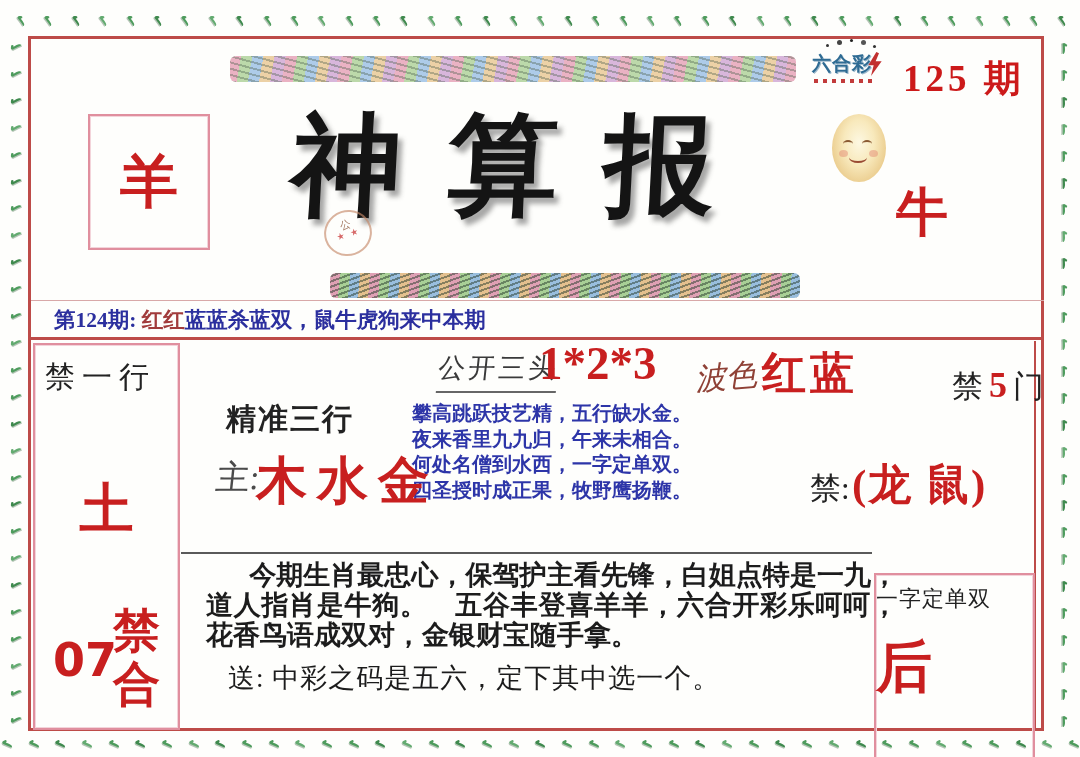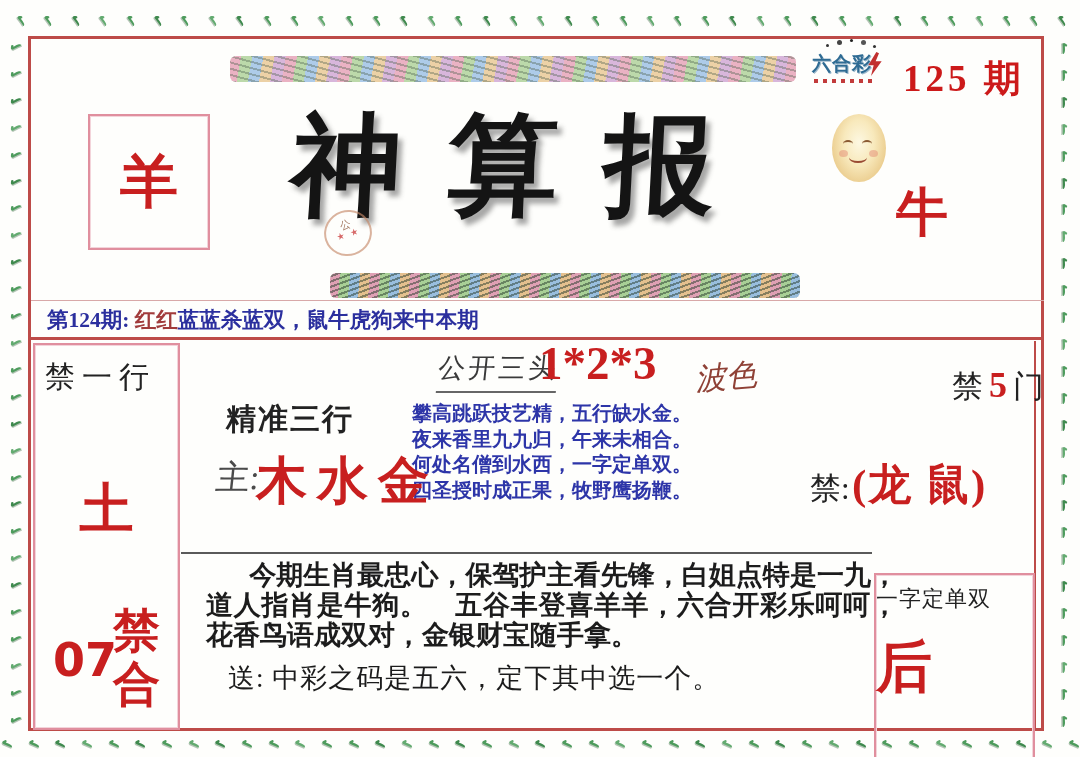--- a/index.html
+++ b/index.html
@@ -71,21 +71,21 @@
      border-bottom:2px solid #9a4a32; border-radius:50%;}
   #moon-face .cheek{position:absolute; width:9px; height:7px; border-radius:50%;
      background:rgba(226,130,110,.45);}
   #moon-face .cheek.l{left:7px; top:36px;} #moon-face .cheek.r{left:37px; top:36px;}
   
   #results-row{position:absolute; left:31px; top:300px; width:1013px; height:40px;
      display:flex; align-items:center; border-top:1px solid #d8a8a8;
      border-bottom:3px solid var(--frame); box-sizing:border-box;
      font-size:21.5px; font-weight:bold; color:var(--blue); white-space:nowrap;}
   #results-row .half{width:50%; box-sizing:border-box;}
-  #results-row .half.left{padding-left:16px;}
+  #results-row .half.left{padding-left:23px;}
   #results-row .half.right{padding-left:6px;}
   .red-seg{color:#a13b3b;}
   
   #left-panel{position:absolute; left:33px; top:343px; width:147px; height:387px;
      border:2px solid var(--pink); box-shadow:0 0 0 1px #f3d4da inset; box-sizing:border-box;}
   #ban-row{position:absolute; left:10px; top:12px; font-size:30px; color:var(--ink);
      letter-spacing:7px; white-space:nowrap;}
   #element-char{position:absolute; left:0; top:128px; width:100%; text-align:center;
      font-size:54px; font-weight:bold; color:var(--red);}
   #left-number{position:absolute; left:18px; top:288px; font-size:46px; font-weight:bold;
@@ -319,20 +319,21 @@
     <div id="left-number">07</div>
     <div id="ban-combo">
       <span>禁</span>
       <span>合</span>
     </div>
   </div>
 
   <div id="santou-label" class="hand">公开三头</div>
   <div id="santou-value">1*2*3</div>
   <div id="bose-label">波色</div>
+  <div id="bose-value">红蓝</div>
   <div id="ban-men"><span>禁</span><span class="num">5</span><span>门</span></div>
   <div id="sanxing-label">精准三行</div>
   <div id="poem">
     <div>攀高跳跃技艺精，五行缺水金。</div>
     <div>夜来香里九九归，午来未相合。</div>
     <div>何处名僧到水西，一字定单双。</div>
     <div>四圣授时成正果，牧野鹰扬鞭。</div>
   </div>
   <div id="zhu-label">主:</div>
   <div id="zhu-value">木水金</div>

